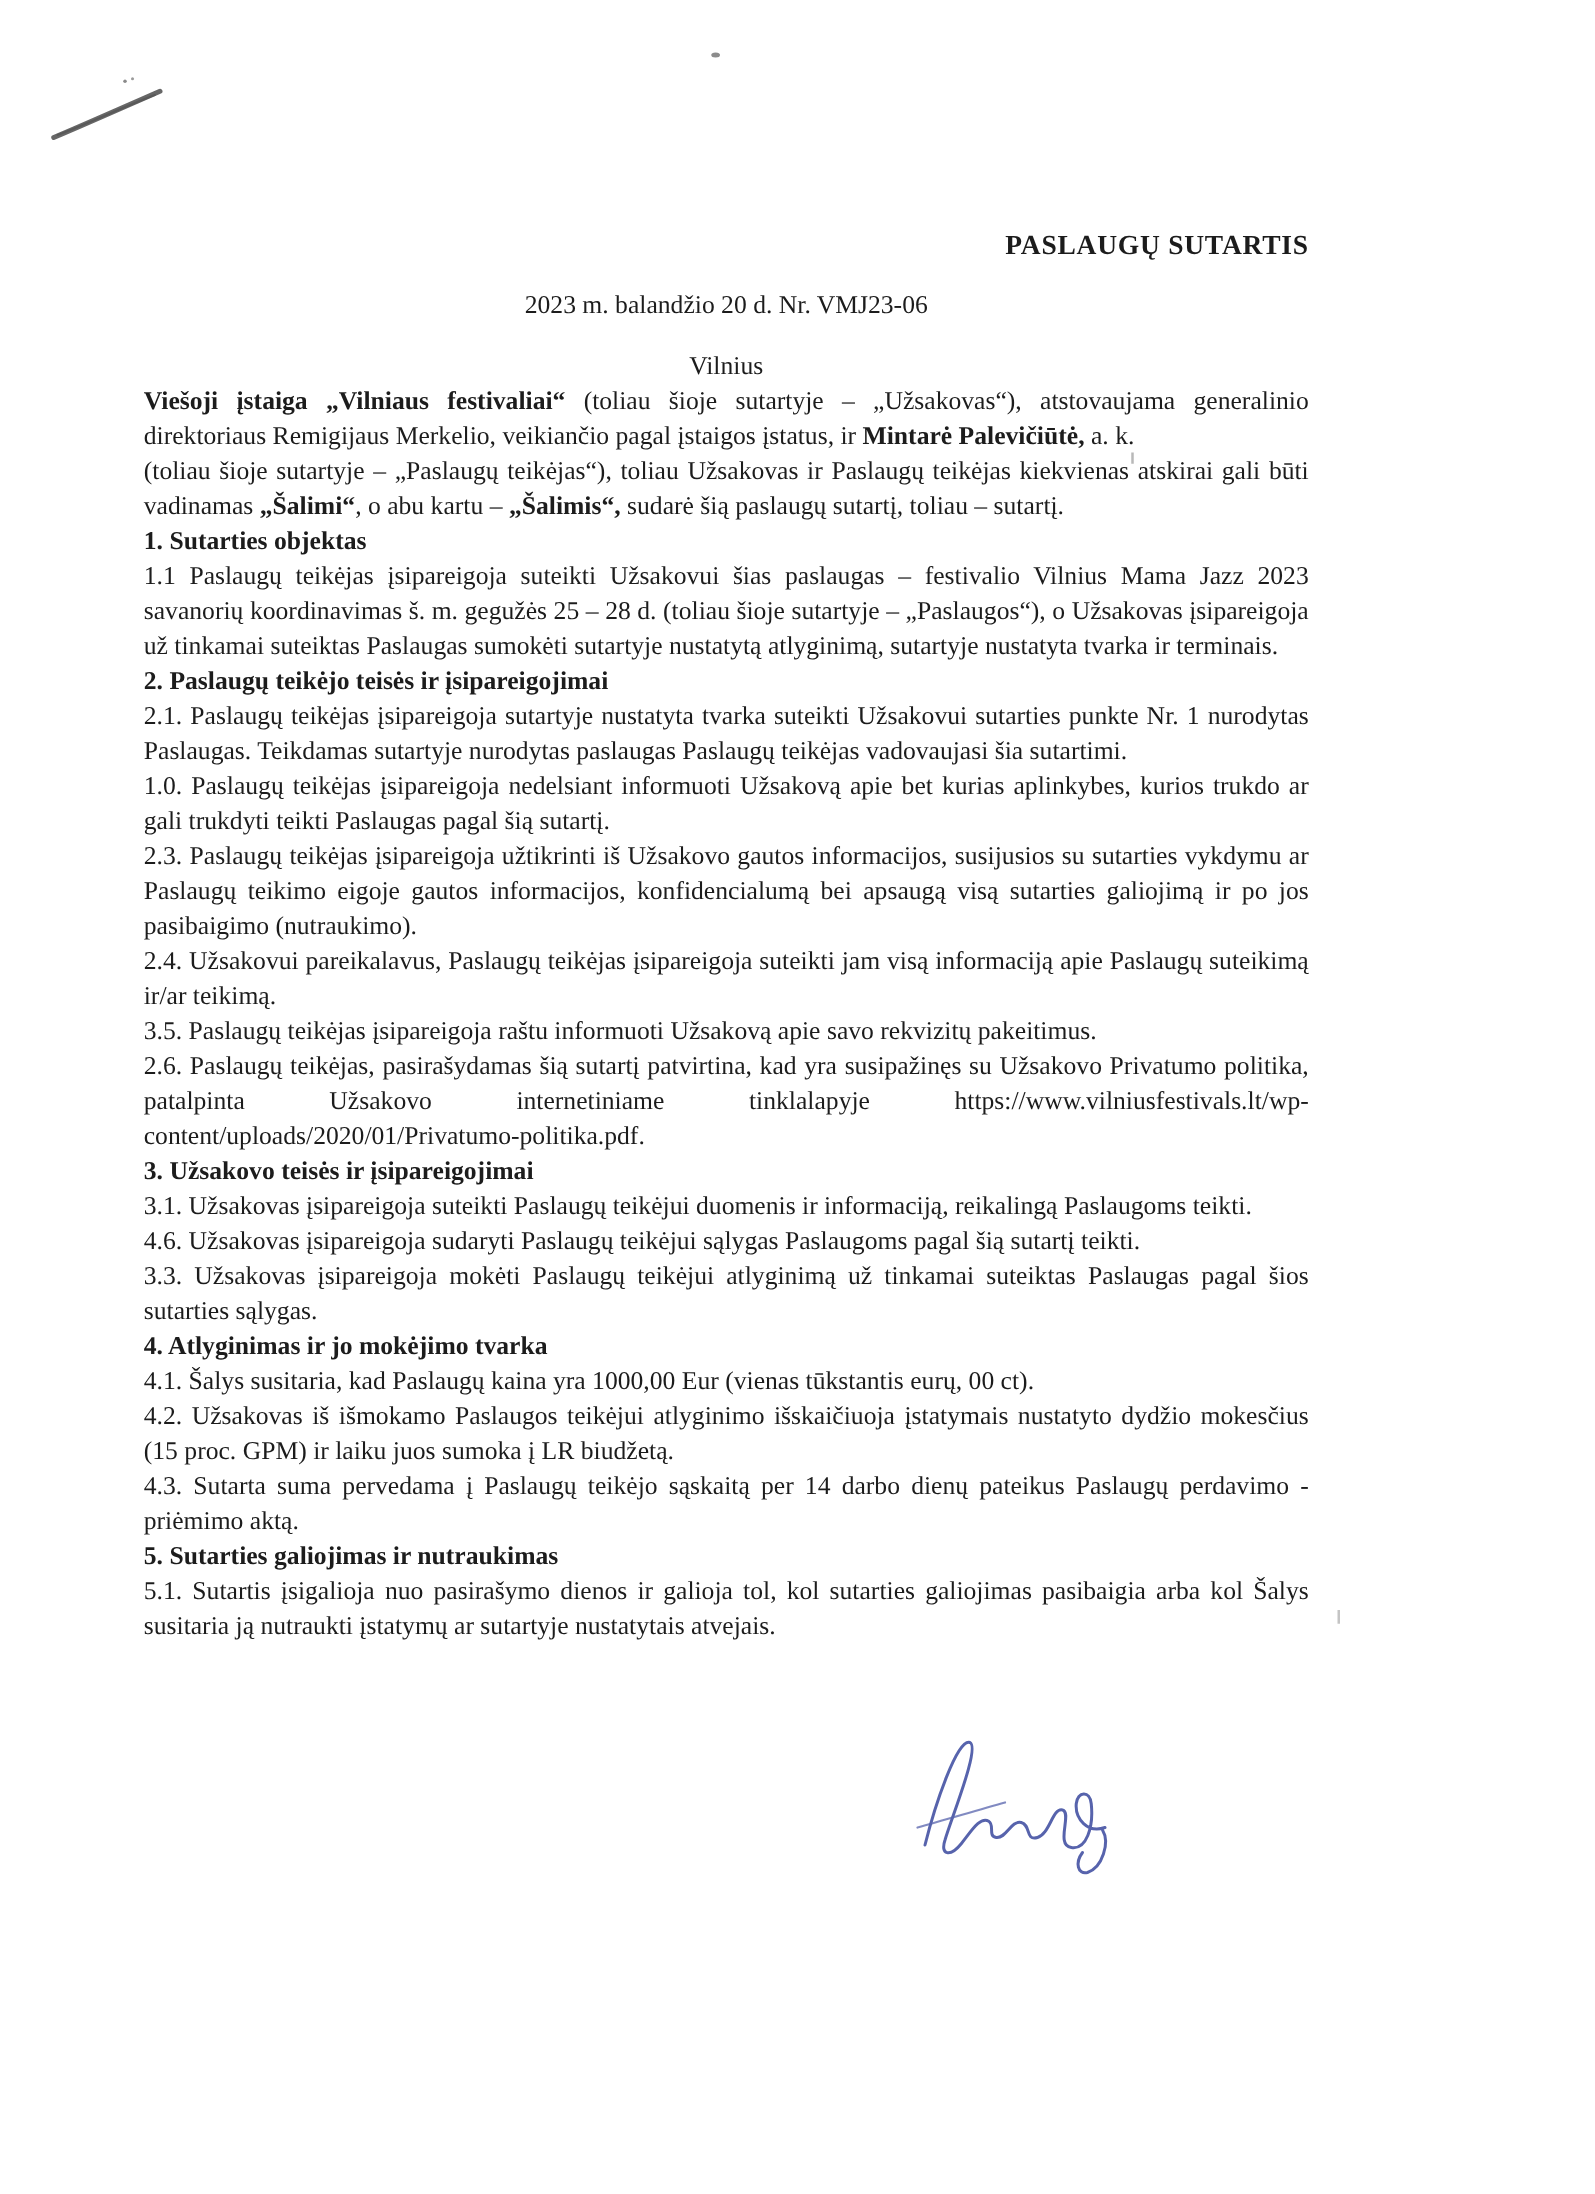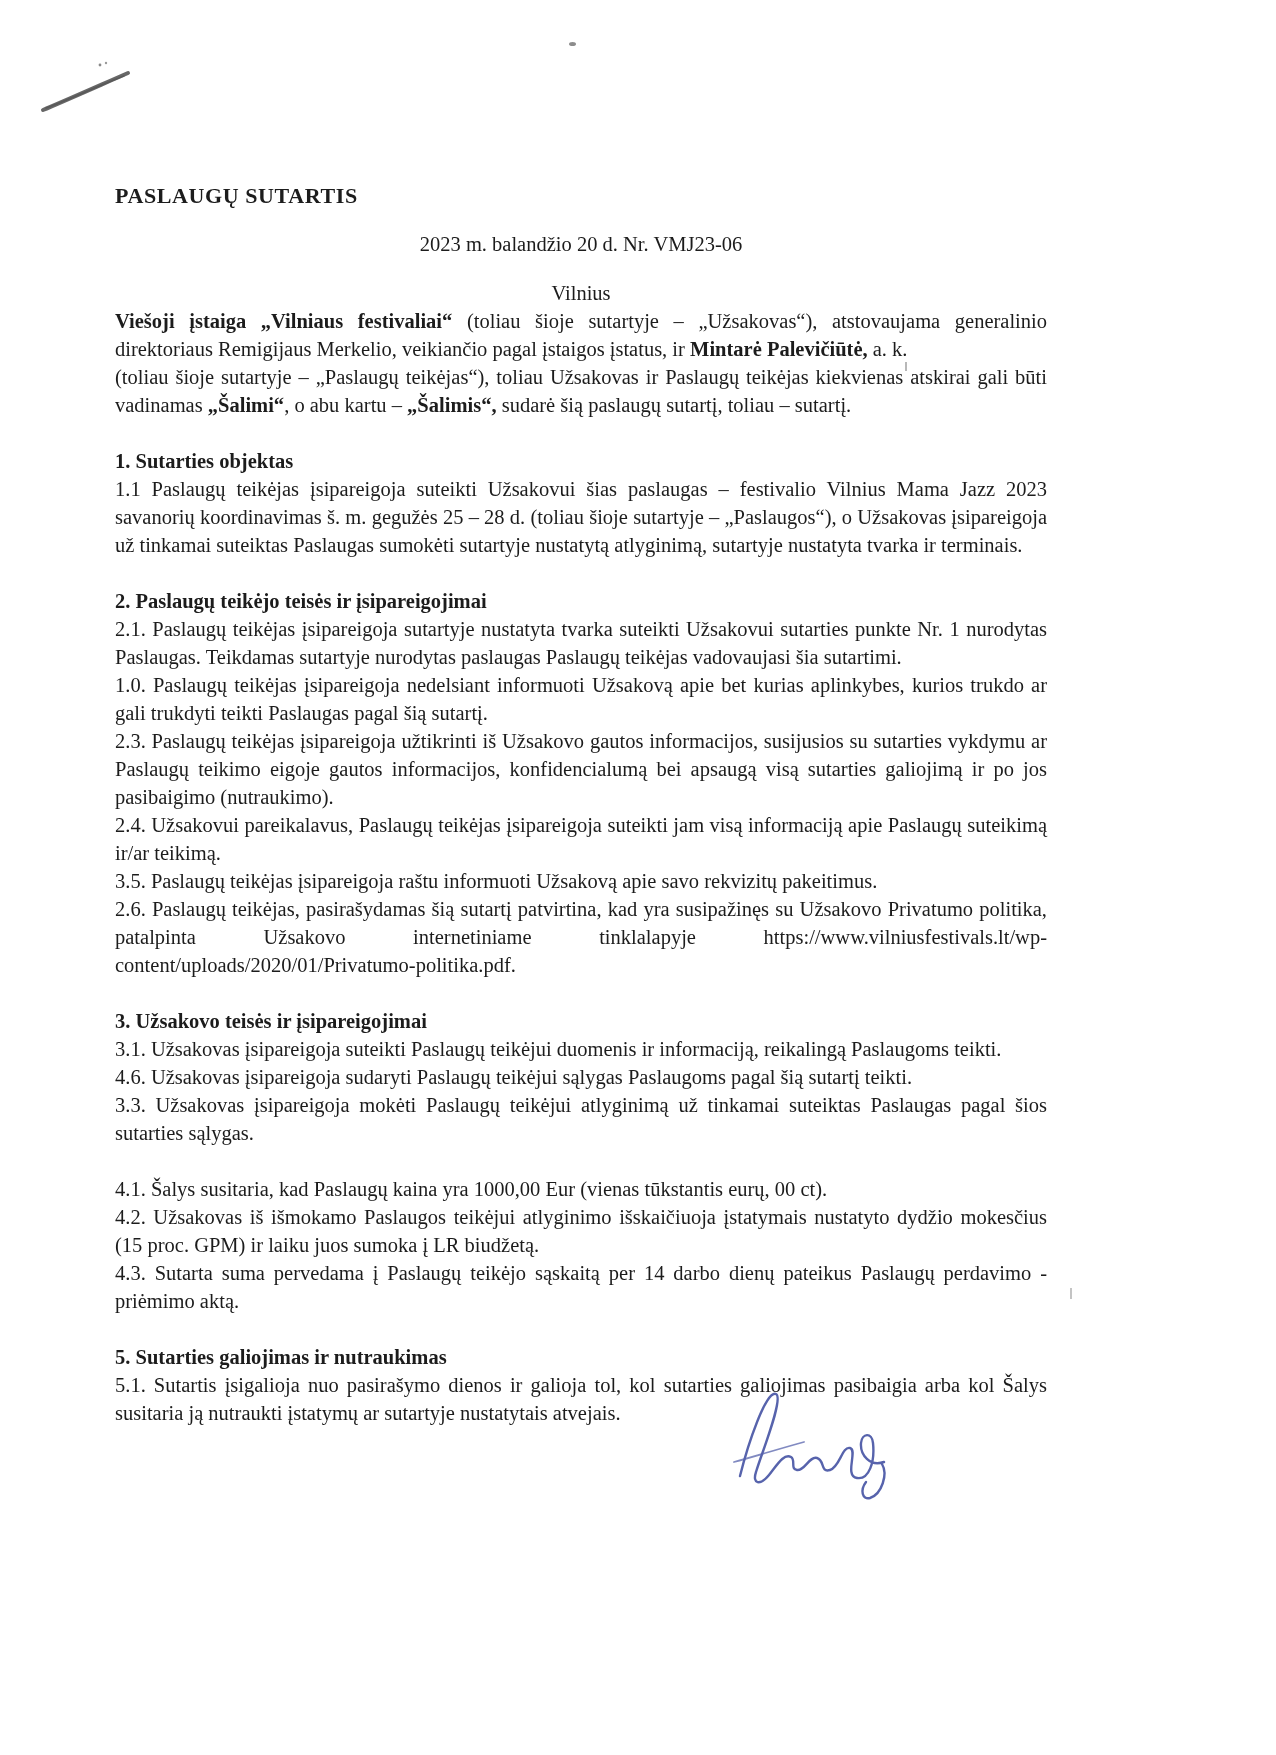--- a/index.html
+++ b/index.html
@@ -18,40 +18,40 @@
   .content {
     position: absolute;
     left: 115px; top: 0;
     width: 932px;
   }
   .doc-title {
     margin: 182px 0 0 0;
     font-size: 22px;
     line-height: 28px;
     font-weight: bold;
-    text-align: left;
+    text-align: right;
     letter-spacing: 0.6px;
   }
   .doc-line {
     margin-top: 20px;
     font-size: 20.5px;
     line-height: 28px;
     text-align: center;
   }
   .city { margin-top: 21px; }
   p.para {
     margin: 0;
     font-size: 20.5px;
     line-height: 28px;
     text-align: justify;
     overflow-wrap: break-word;
   }
   .intro { margin-top: 18px; }
   .b { font-weight: bold; }
-  .section { margin-top: 28px; }
+  .section { }
   .section-heading {
     margin: 0;
     font-size: 20.5px;
     line-height: 28px;
     font-weight: bold;
     text-align: left;
   }
   
   .pen-scribble { position: absolute; left: 38px; top: 58px; }
   .scan-speck {
@@ -108,20 +108,21 @@
     </div>
 
     <div class="section">
       <h2 class="section-heading">3. Užsakovo teisės ir įsipareigojimai</h2>
       <p class="para">3.1. Užsakovas įsipareigoja suteikti Paslaugų teikėjui duomenis ir informaciją, reikalingą Paslaugoms teikti.</p>
       <p class="para">4.6. Užsakovas įsipareigoja sudaryti Paslaugų teikėjui sąlygas Paslaugoms pagal šią sutartį teikti.</p>
       <p class="para">3.3. Užsakovas įsipareigoja mokėti Paslaugų teikėjui atlyginimą už tinkamai suteiktas Paslaugas pagal šios sutarties sąlygas.</p>
     </div>
 
     <div class="section">
+      <h2 class="section-heading">4. Atlyginimas ir jo mokėjimo tvarka</h2>
       <p class="para">4.1. Šalys susitaria, kad Paslaugų kaina yra 1000,00 Eur (vienas tūkstantis eurų, 00 ct).</p>
       <p class="para">4.2. Užsakovas iš išmokamo Paslaugos teikėjui atlyginimo išskaičiuoja įstatymais nustatyto dydžio mokesčius (15 proc. GPM) ir laiku juos sumoka į LR biudžetą.</p>
       <p class="para">4.3. Sutarta suma pervedama į Paslaugų teikėjo sąskaitą per 14 darbo dienų pateikus Paslaugų perdavimo - priėmimo aktą.</p>
     </div>
 
     <div class="section">
       <h2 class="section-heading">5. Sutarties galiojimas ir nutraukimas</h2>
       <p class="para">5.1. Sutartis įsigalioja nuo pasirašymo dienos ir galioja tol, kol sutarties galiojimas pasibaigia arba kol Šalys susitaria ją nutraukti įstatymų ar sutartyje nustatytais atvejais.</p>
     </div>
 

